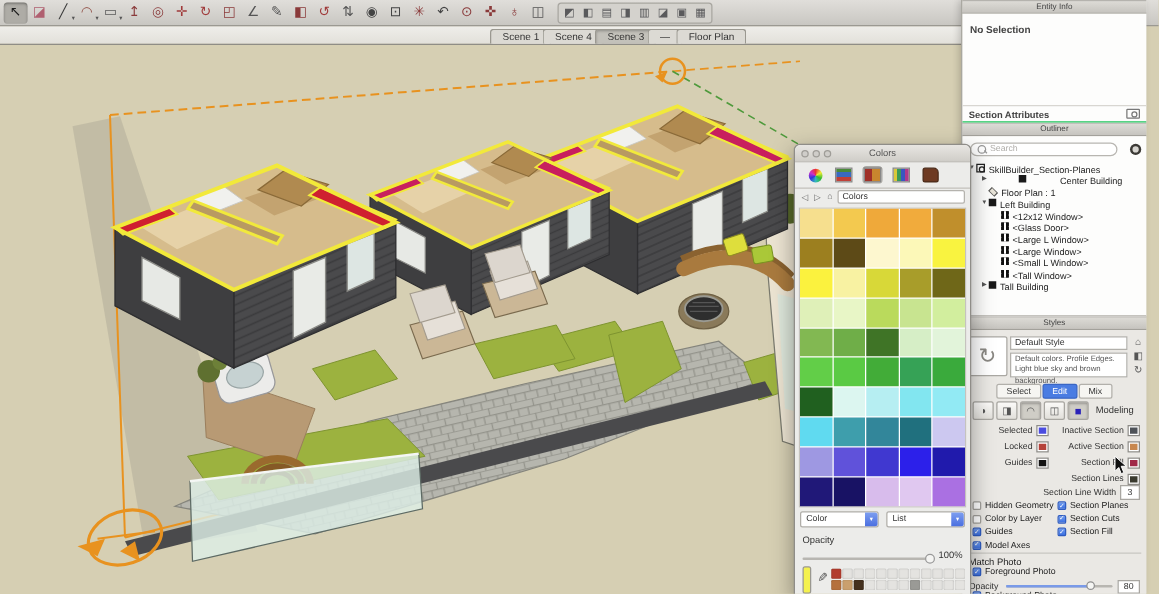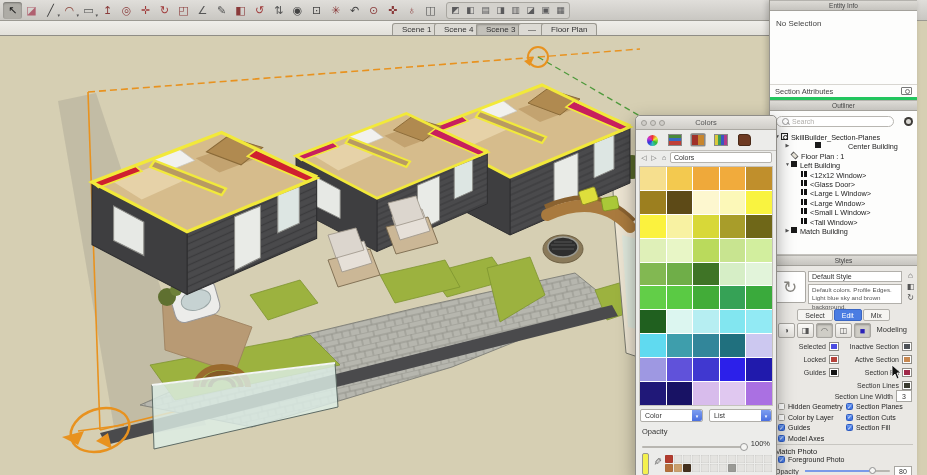--- a/index.html
+++ b/index.html
@@ -71,21 +71,21 @@
   #cw-wellgrid{display:grid;grid-template-columns:repeat(12,8px);grid-auto-rows:8px;gap:1px;margin-top:2px;}
   .well{width:8px;height:8px;border-radius:1px;background:#e4e3e0;box-shadow:inset 0 0 1px rgba(0,0,0,.35);}
 
   
   #panel{position:absolute;left:769px;top:0;width:147px;height:475px;background:#eceae6;
     border-left:1px solid #98968f;box-shadow:-2px 0 6px rgba(0,0,0,.2);z-index:5;color:#333;}
   .phead{height:9px;background:linear-gradient(#dddbd6,#c6c4bf);border-top:1px solid #b5b3ae;
     border-bottom:1px solid #a3a19b;font-size:6.5px;color:#444;display:flex;
     align-items:center;justify-content:center;}
   .pwhite{background:#fdfdfc;}
-  #ei-body{position:relative;height:86px;border-bottom:3px solid #22c55e;}
+  #ei-body{position:relative;height:86px;border-bottom:1px solid #22c55e;font-weight:bold;}
   #ei-msg{position:absolute;left:6px;top:8px;font-size:8px;color:#444;}
   #ei-footer{position:absolute;left:0;right:0;bottom:0;height:12px;border-top:1px solid #d8d6d1;
     display:flex;align-items:center;justify-content:space-between;padding:0 5px;font-size:7.5px;color:#444;}
   #ei-cam{width:9px;height:6px;border:1px solid #777;border-radius:1px;position:relative;}
   #ei-cam:after{content:"";position:absolute;left:3px;top:1px;width:3px;height:3px;border:1px solid #777;border-radius:50%;}
 
   #ol-body{position:relative;height:143px;border-bottom:1px solid #c5c3be;}
   #ol-search{position:absolute;left:6px;top:5px;width:118px;height:11px;background:#fff;
     border:1px solid #b8b6b1;border-radius:6px;display:flex;align-items:center;gap:3px;
     padding:0 5px;box-sizing:border-box;}
@@ -623,21 +623,21 @@
             <span>&lt;Small L Window&gt;</span>
           </div>
           <div class="trow" style="padding-left: 24px;">
             <span class="texp"></span>
             <span class="tico ico-comp"></span>
             <span>&lt;Tall Window&gt;</span>
           </div>
           <div class="trow" style="padding-left: 14px;">
             <span class="texp">▶</span>
             <span class="tico ico-solid"></span>
-            <span>Match Building</span>
+            <span>Tall Building</span>
           </div>
         </div>
     </div>
 
     <div class="phead">
         <span>Styles</span>
       </div>
     <div id="st-body">
       <div id="st-thumb">↻</div>
       <div id="st-name">Default Style</div>

